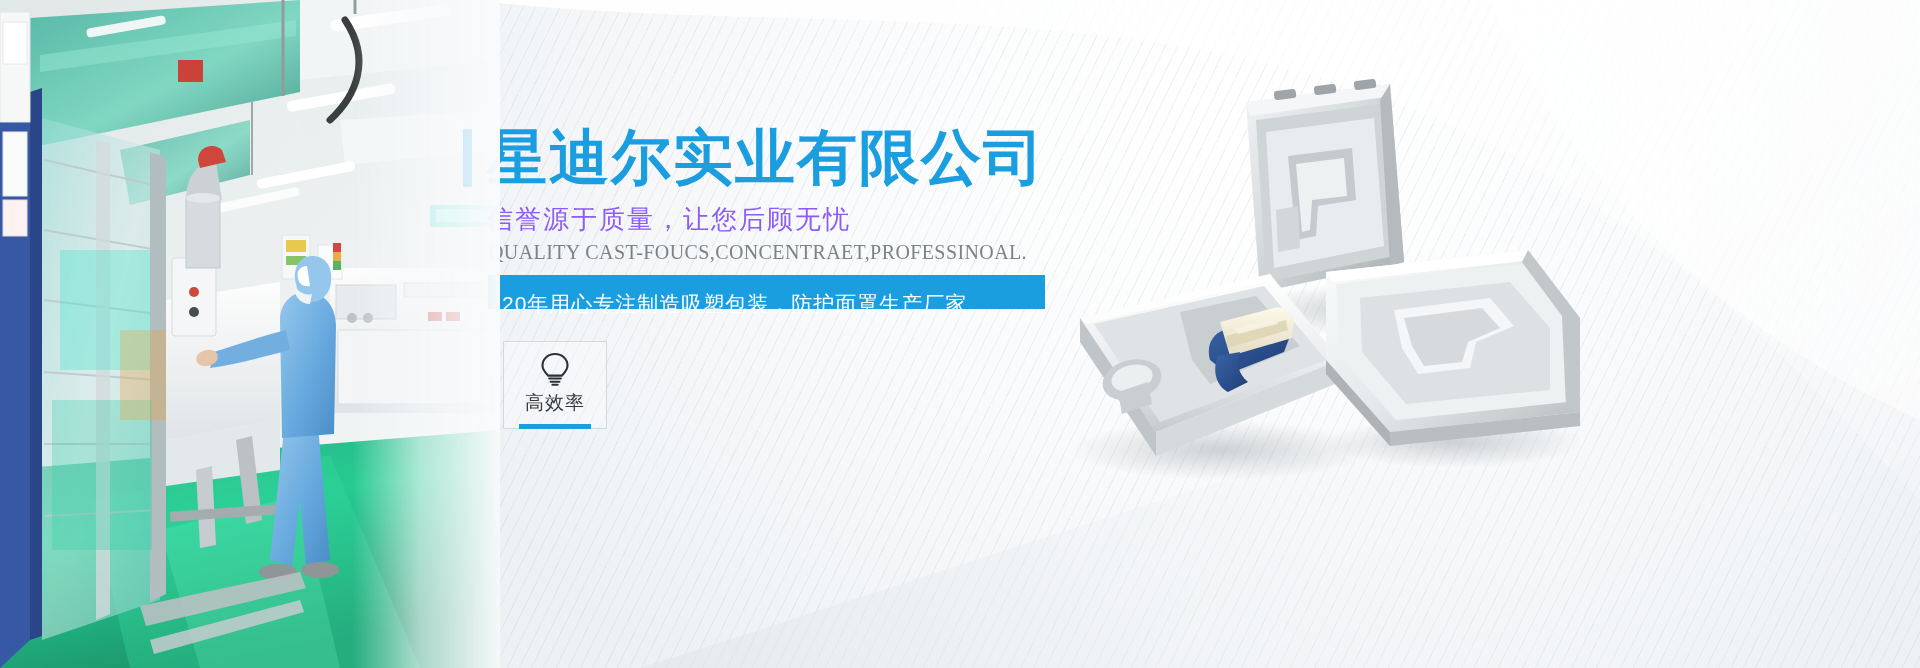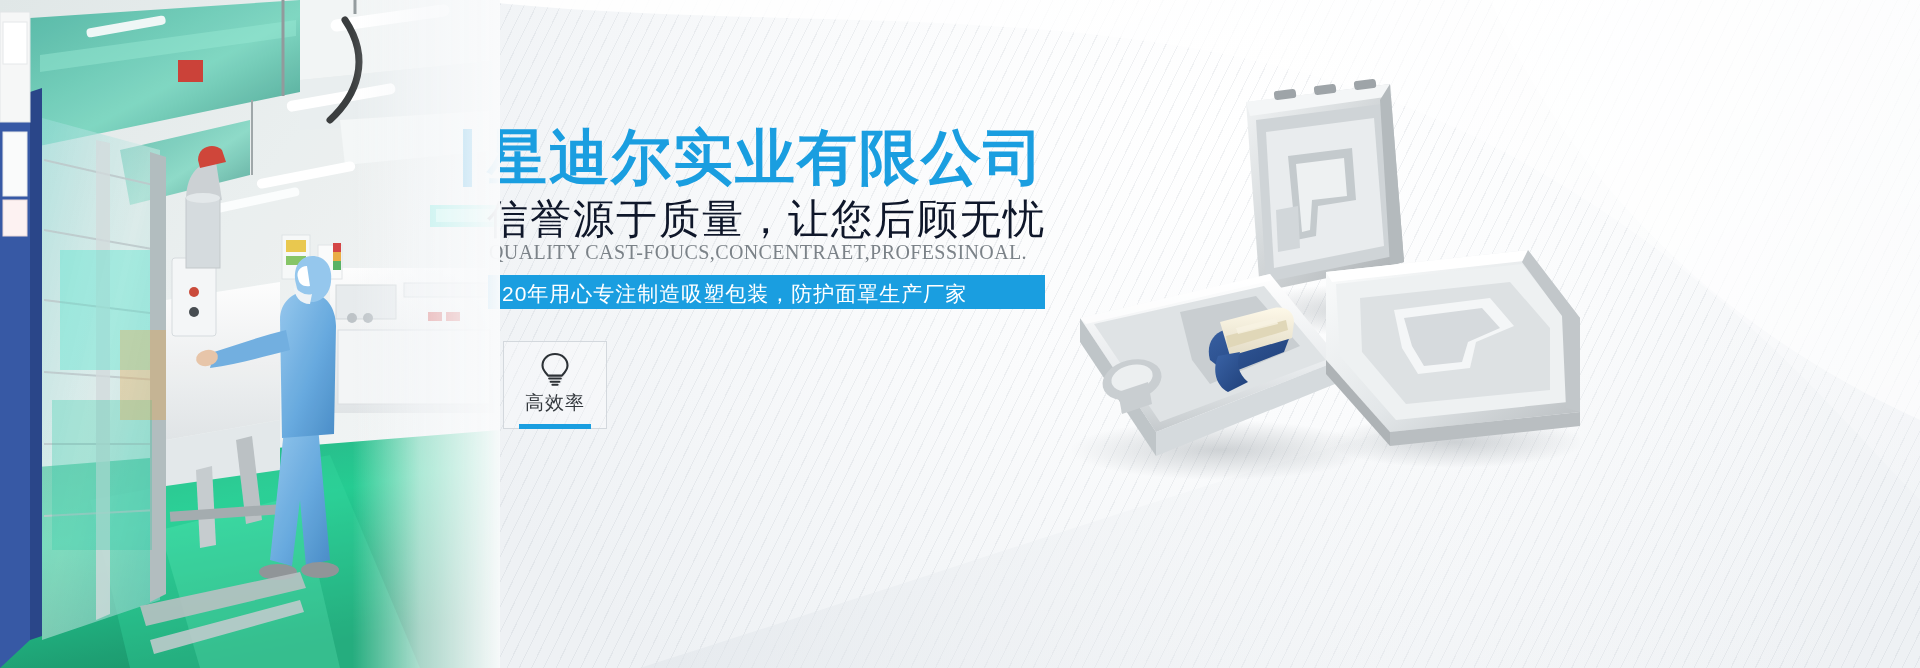--- a/index.html
+++ b/index.html
@@ -49,35 +49,35 @@
     position:absolute;left:463px;top:129px;width:9px;height:58px;
     background:#189cdf;
   }
   .title{
     position:absolute;left:487px;top:124px;
     font-size:60px;line-height:68px;font-weight:700;
     color:#1a9ee0;letter-spacing:2px;white-space:nowrap;
   }
   .subtitle{
     position:absolute;left:487px;top:196px;
-    font-size:41px;line-height:46px;font-weight:400;
-    color:#0f172a;letter-spacing:2px;white-space:nowrap;
+    font-size:26px;line-height:46px;font-weight:400;
+    color:#8b5cf6;letter-spacing:2px;white-space:nowrap;
   }
   .eng{
     position:absolute;left:489px;top:240px;
     font-family:"Liberation Serif","DejaVu Serif",serif;
     font-size:20px;line-height:24px;color:#7b8288;
     letter-spacing:.4px;white-space:nowrap;
   }
   .bluebar{
     position:absolute;left:488px;top:275px;width:557px;height:34px;
     background:#1a9ee0;
   }
   .bluebar span{
-    position:absolute;left:14px;top:2px;right:0;height:34px;
+    position:absolute;left:14px;top:12px;right:0;height:34px;
     display:flex;align-items:center;
     color:#ffffff;font-size:21px;letter-spacing:1px;white-space:nowrap;
   }
 
   
   .features{position:absolute;left:503px;top:341px;display:flex;gap:52px;}
   .feat{
     position:relative;width:104px;height:88px;
     border:1px solid #d3d8dd;
     background:rgba(255,255,255,0.30);

